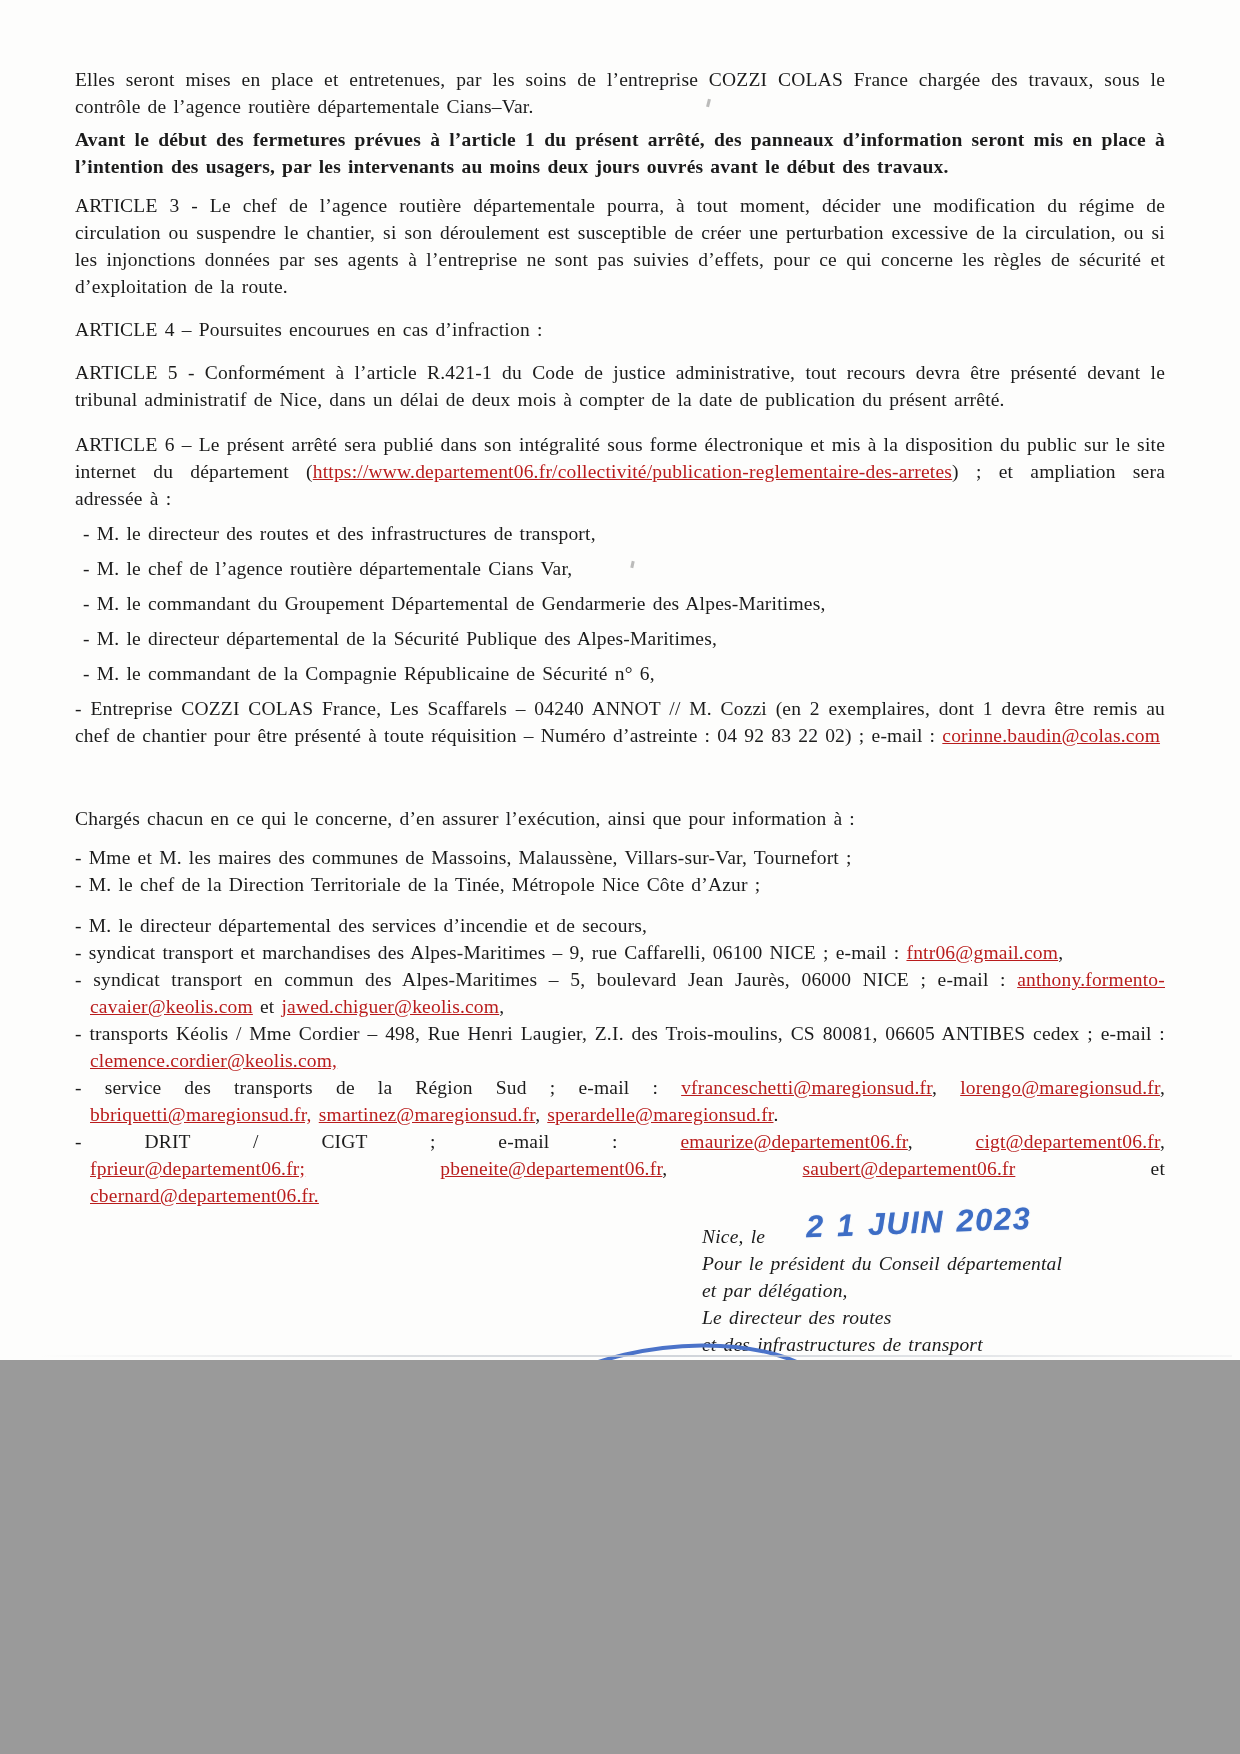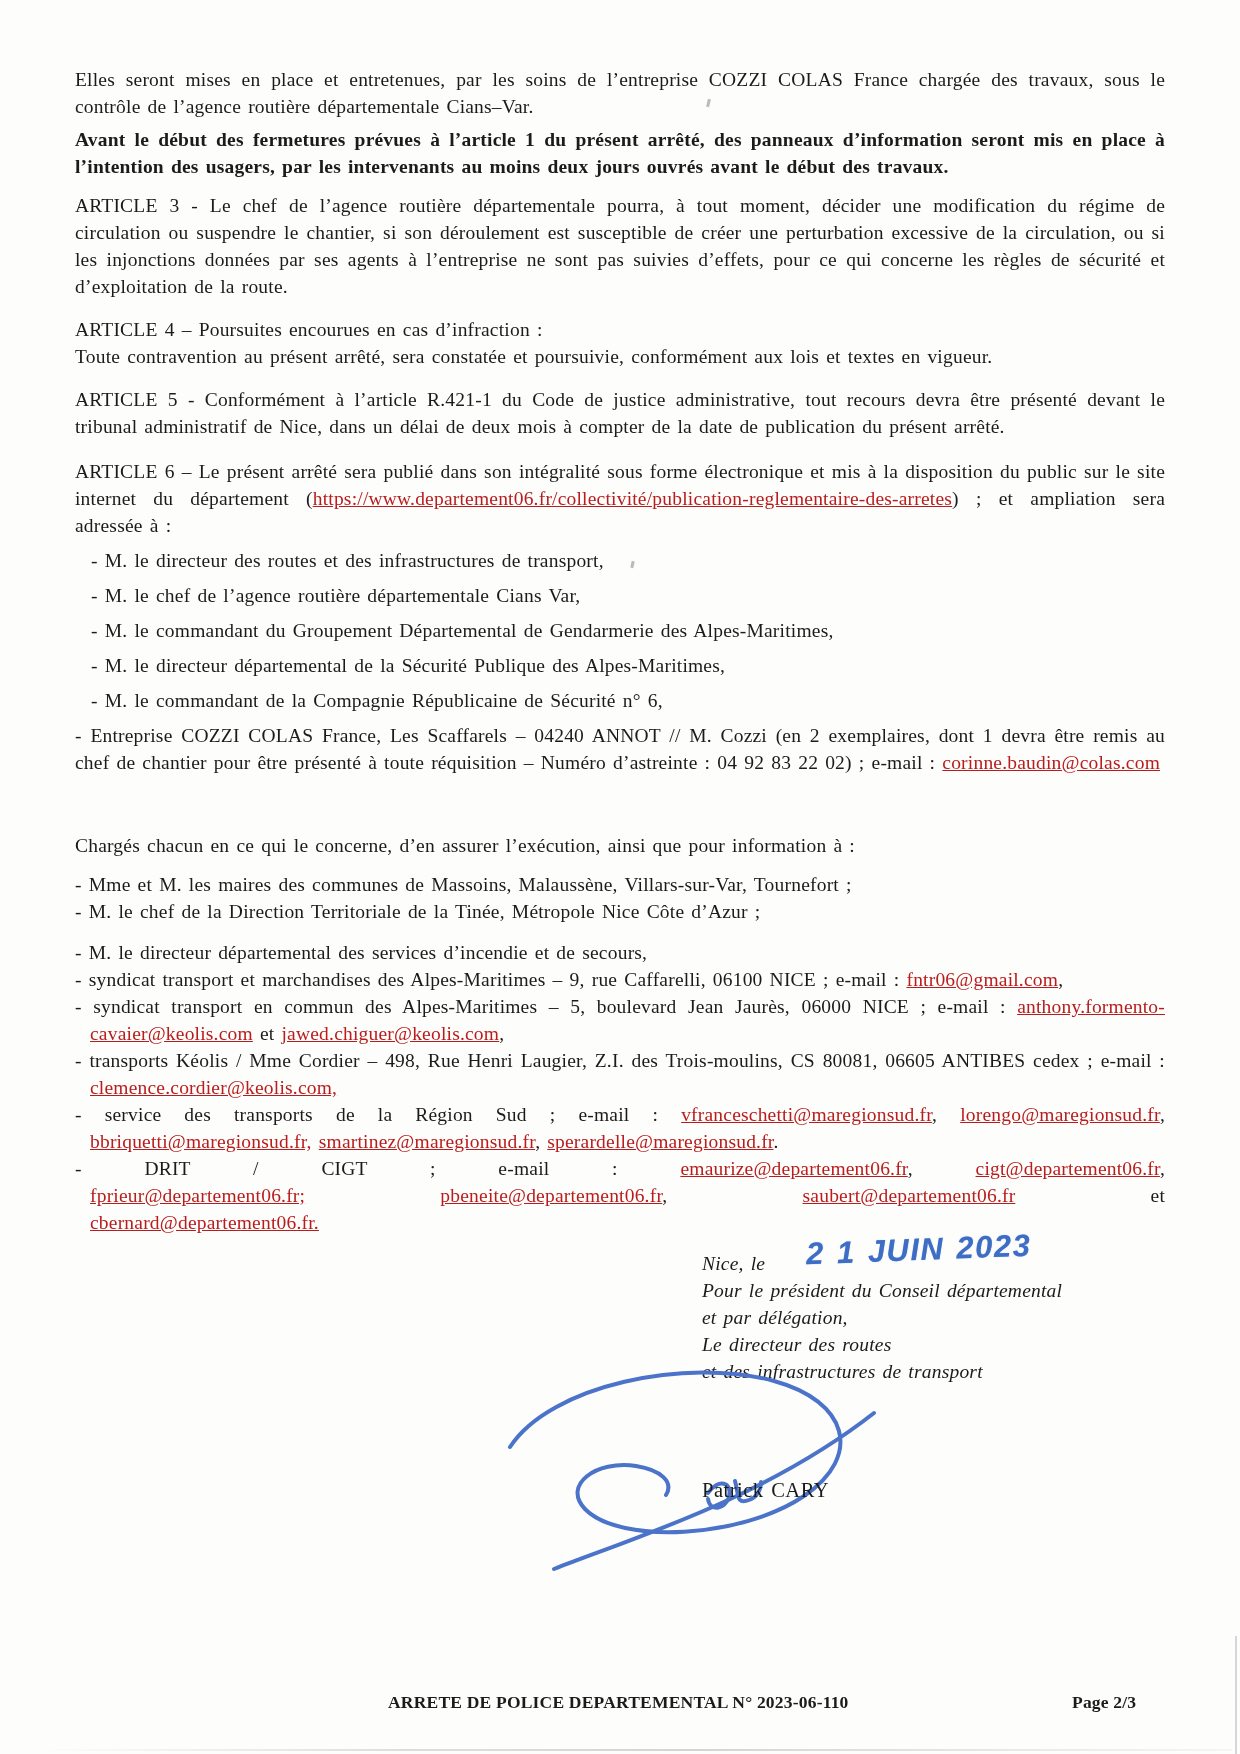--- a/index.html
+++ b/index.html
@@ -1,18 +1,18 @@
 <!DOCTYPE html>
 <html><head>
 <meta charset="utf-8">
 <style>
   html,body { margin:0; padding:0; background:#9a9a9a; }
   .page {
     position:relative;
-    width:1240px; height:1754px;
+    width:1240px; height:1360px;
     margin:0 auto;
     background:#fdfdfc;
     overflow:hidden;
     font-family:"Liberation Serif","DejaVu Serif",serif;
     color:#1b1b1b;
   }
   .content {
     position:absolute; left:75px; top:66px; width:1090px;
     font-size:19.5px; line-height:27px;
     letter-spacing:0.2px; word-spacing:2px;
@@ -21,21 +21,21 @@
   .just { text-align:justify; }
   .bold { font-weight:700; }
   .mb6  { margin-bottom:6px; }
   .mb8  { margin-bottom:8px; }
   .mb12 { margin-bottom:12px; }
   .mb16 { margin-bottom:16px; }
   .mb18 { margin-bottom:18px; }
   .mt8  { margin-top:4px; }
   .mt14 { margin-top:14px; }
   .mt56 { margin-top:56px; }
-  .list-item { margin:0 0 8px 16px; }
+  .list-item { margin:0 0 8px 8px; }
   .hang { padding-left:15px; text-indent:-15px; }
   a.doc-link { color:#b91c1c; text-decoration:underline; cursor:pointer; }
 
   .drit .drit-line { text-align:justify; text-align-last:justify; padding-left:15px; }
   .drit .drit-line:first-child { padding-left:0; }
   .drit .drit-line:last-child { text-align-last:auto; }
 
   .sig-block { position:relative; margin-left:627px; margin-top:14px; }
   .sig-line { margin:0;font-style:italic; }
   .stamp {
@@ -72,21 +72,20 @@
   <div class="content">
 
     <p class="para just mb6">Elles seront mises en place et entretenues, par les soins de l’entreprise COZZI COLAS France chargée des travaux, sous le contrôle de l’agence routière départementale Cians–Var.</p>
 
     <p class="para just bold mb12">Avant le début des fermetures prévues à l’article 1 du présent arrêté, des panneaux d’information seront mis en place à l’intention des usagers, par les intervenants au moins deux jours ouvrés avant le début des travaux.</p>
 
     <p class="para just mb16">ARTICLE 3 - Le chef de l’agence routière départementale pourra, à tout moment, décider une modification du régime de circulation ou suspendre le chantier, si son déroulement est susceptible de créer une perturbation excessive de la circulation, ou si les injonctions données par ses agents à l’entreprise ne sont pas suivies d’effets, pour ce qui concerne les règles de sécurité et d’exploitation de la route.</p>
 
     <div class="mb16">
       <p class="para">ARTICLE 4 – Poursuites encourues en cas d’infraction :</p>
-      <p class="para">Toute contravention au présent arrêté, sera constatée et poursuivie, conformément aux lois et textes en vigueur.</p>
     </div>
 
     <p class="para just mb18">ARTICLE 5 - Conformément à l’article R.421-1 du Code de justice administrative, tout recours devra être présenté devant le tribunal administratif de Nice, dans un délai de deux mois à compter de la date de publication du présent arrêté.</p>
 
     <p class="para just mb8"><span>ARTICLE 6 – Le présent arrêté sera publié dans son intégralité sous forme électronique et mis à la disposition du public sur le site internet du département (</span><a class="doc-link" href="#">https://www.departement06.fr/collectivité/publication-reglementaire-des-arretes</a><span>) ; et ampliation sera adressée à :</span></p>
 
     <div>
       <p class="para list-item">- M. le directeur des routes et des infrastructures de transport,</p>
       <p class="para list-item">- M. le chef de l’agence routière départementale Cians Var,</p>
       <p class="para list-item">- M. le commandant du Groupement Départemental de Gendarmerie des Alpes-Maritimes,</p>

